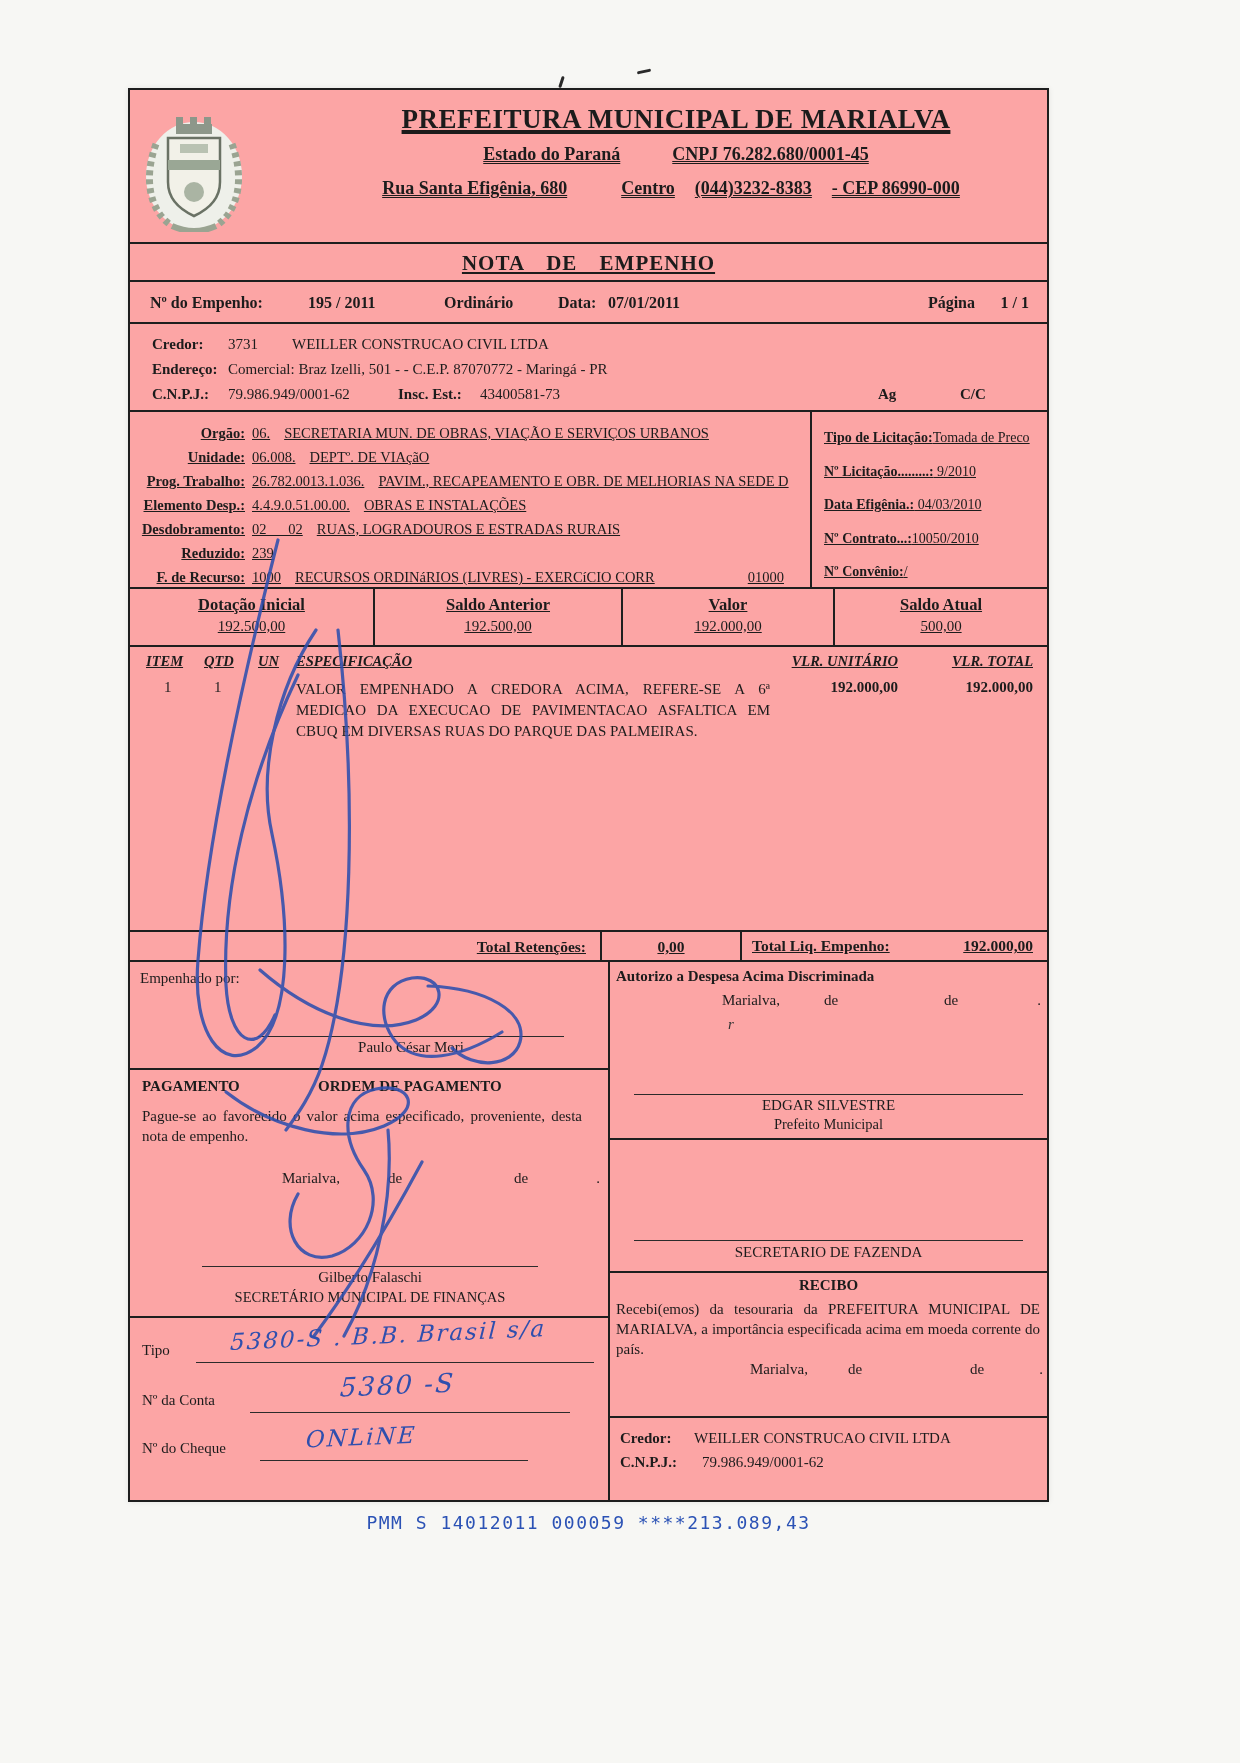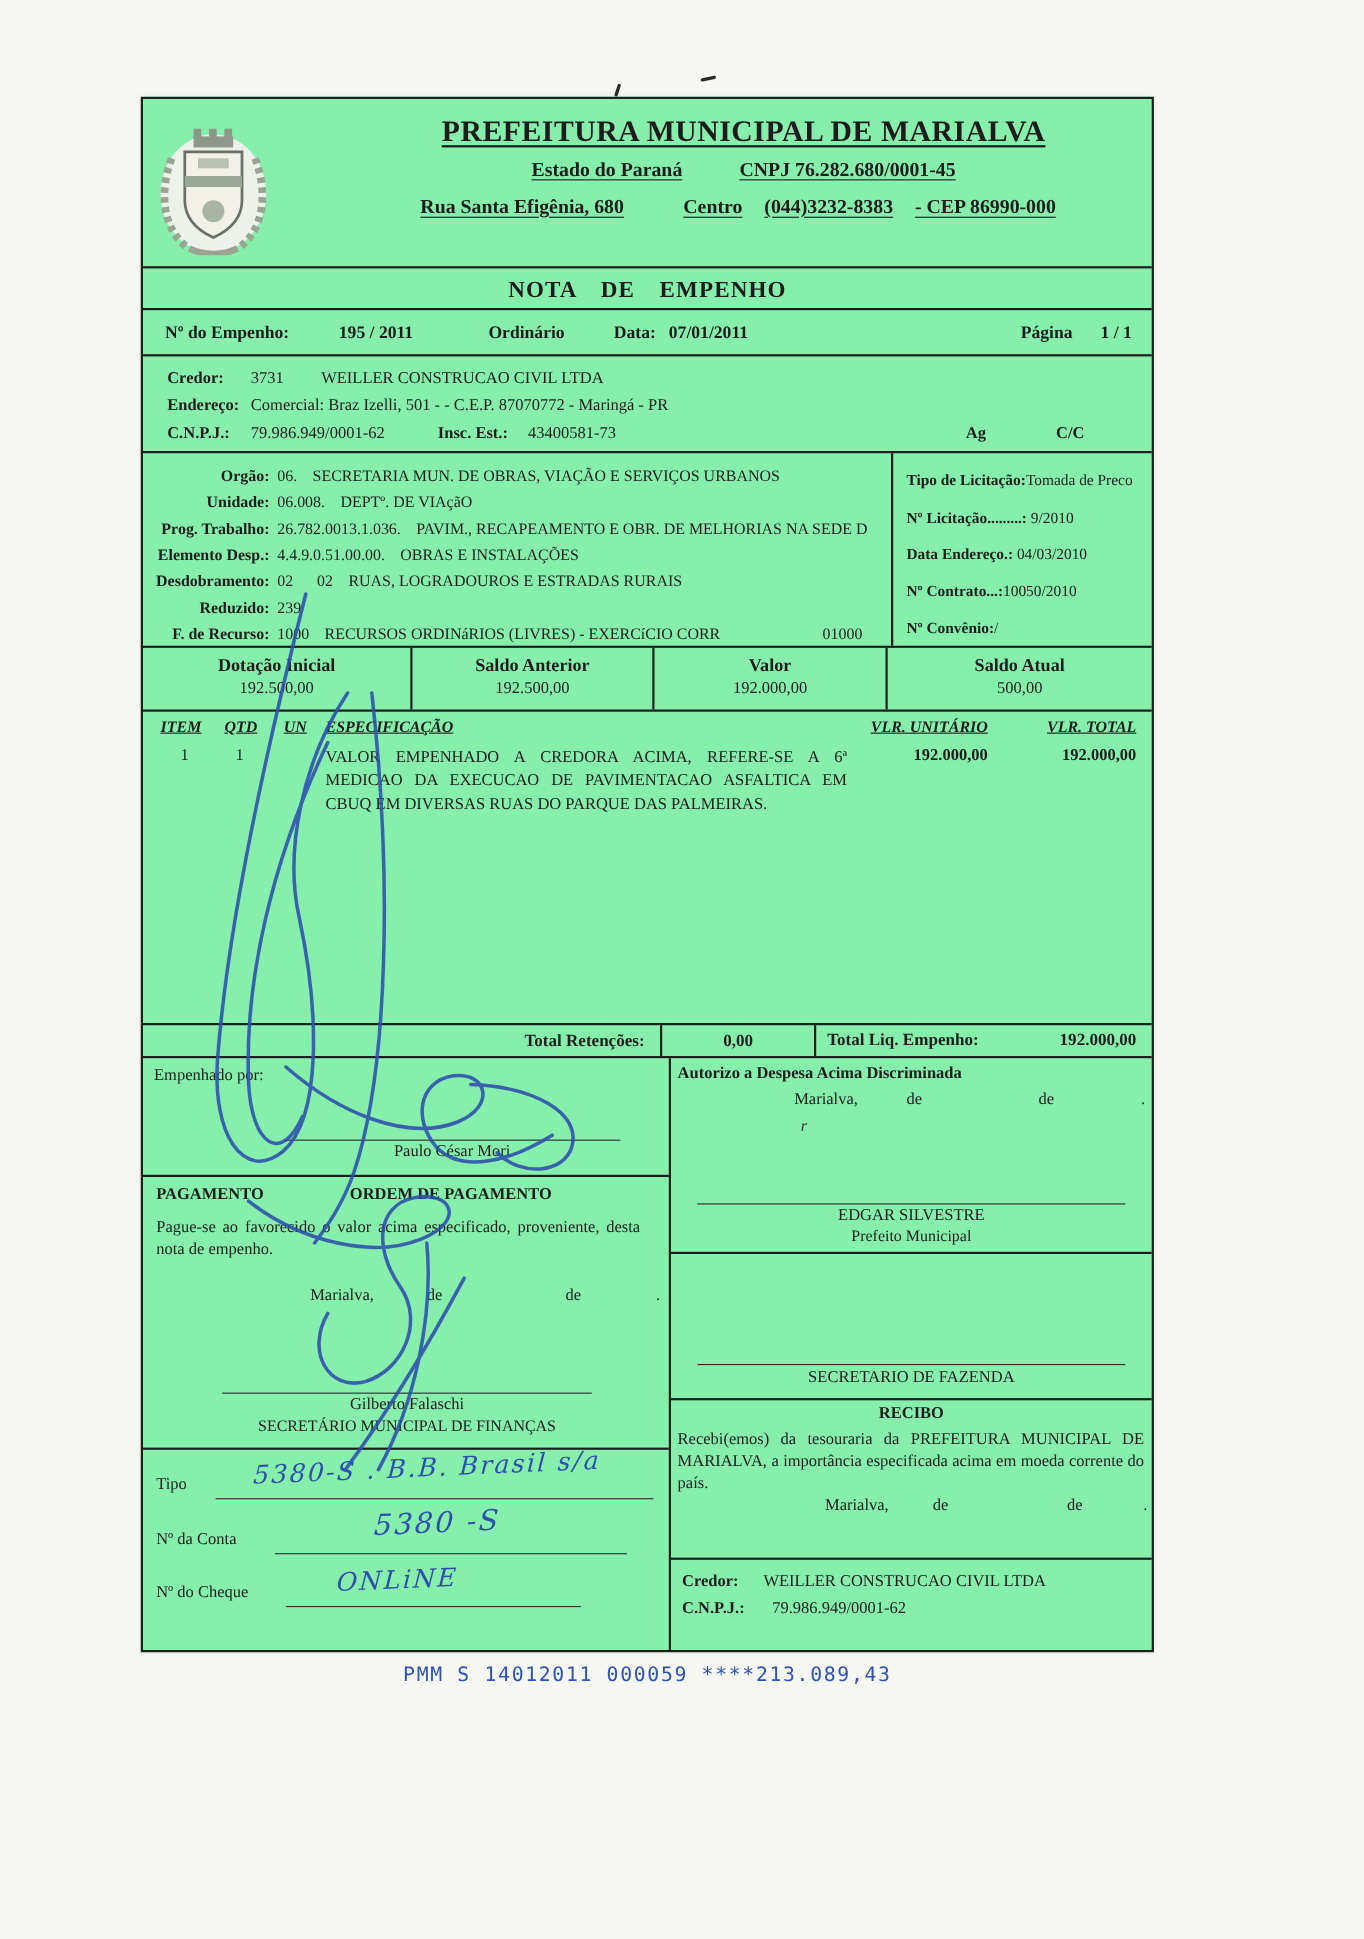--- a/index.html
+++ b/index.html
@@ -7,22 +7,23 @@
   html,body { width:1240px; height:1763px; }
   body {
     position:relative;
     background:#f7f7f4;
     font-family:"Liberation Serif", serif;
     color:#1c1c1c;
     overflow:hidden;
   }
   .page {
     position:absolute; left:128px; top:88px; width:921px;
-    border:2px solid #1e1e1e; background:#86efac;
+    border:2px solid #1e1e1e; background:#fca5a5;
     box-shadow:0 0 6px rgba(0,0,0,.08);
+    text-decoration:underline;
   }
   .u { text-decoration:underline; text-underline-offset:3px; }
 
   
   .hdr { position:relative; height:140px; border-bottom:2px solid #1e1e1e; }
   .crest { position:absolute; left:12px; top:8px; width:104px; height:122px; }
   .hdr-text { margin-left:175px; text-align:center; }
   .hdr-title { margin-top:14px; font-size:27px; font-weight:bold; letter-spacing:.5px; text-decoration:underline; text-underline-offset:4px; }
   .hdr-line2 { margin-top:9px; font-size:18px; font-weight:bold; display:flex; justify-content:center; gap:52px; }
   .hdr-line3 { margin-top:13px; font-size:18px; font-weight:bold; display:flex; justify-content:center; gap:44px; }
@@ -51,21 +52,21 @@
   .b-extra { margin-left:auto; padding-right:26px; }
   .budget-right { flex:1; padding:9px 6px 0 12px; }
   .lic-row { font-size:14px; line-height:33.5px; white-space:nowrap; }
   .lic-label { font-weight:bold; }
   .lic-value { white-space:pre; }
 
   
   .dot-table { display:flex; height:58px; border-bottom:2px solid #1e1e1e; text-align:center; }
   .dot-cell { padding-top:6px; }
   .dot-cell.c1 { width:245px; border-right:2px solid #1e1e1e; }
-  .dot-cell.c2 { width:220px; border-right:2px solid #1e1e1e; }
+  .dot-cell.c2 { width:248px; border-right:2px solid #1e1e1e; }
   .dot-cell.c3 { width:212px; border-right:2px solid #1e1e1e; }
   .dot-cell.c4 { flex:1; }
   .dot-h { font-weight:bold; font-size:16.5px; }
   .dot-v { font-size:15px; margin-top:3px; }
 
   
   .items { position:relative; height:285px; border-bottom:2px solid #1e1e1e; }
   .items .h { position:absolute; top:6px; font-style:italic; font-weight:bold; font-size:14.5px; text-decoration:underline; white-space:nowrap; }
   .items .v { position:absolute; font-size:15px; }
   .it-desc { top:32px; left:166px; width:474px; text-align:justify; line-height:21px; }
@@ -220,21 +221,21 @@
       <div class="b-row">
         <span class="b-label">F. de Recurso:</span>
           <span class="b-code">1000</span>
           <span class="b-desc">RECURSOS ORDINáRIOS (LIVRES) - EXERCíCIO CORR</span>
           <span class="b-extra">01000</span>
       </div>
     </div>
     <div class="budget-right">
       <div class="lic-row"><span class="lic-label">Tipo de Licitação:</span><span class="lic-value">Tomada de Preco</span></div>
       <div class="lic-row"><span class="lic-label">Nº Licitação.........:</span><span class="lic-value"> 9/2010</span></div>
-      <div class="lic-row"><span class="lic-label">Data Endereço.:</span><span class="lic-value"> 04/03/2010</span></div>
+      <div class="lic-row"><span class="lic-label">Data Efigênia.:</span><span class="lic-value"> 04/03/2010</span></div>
       <div class="lic-row"><span class="lic-label">Nº Contrato...:</span><span class="lic-value">10050/2010</span></div>
       <div class="lic-row"><span class="lic-label">Nº Convênio:</span><span class="lic-value">/</span></div>
     </div>
   </div>
 
   <div class="dot-table">
     <div class="dot-cell c1">
         <div class="dot-h">Dotação Inicial</div>
         <div class="dot-v">192.500,00</div>
       </div>

